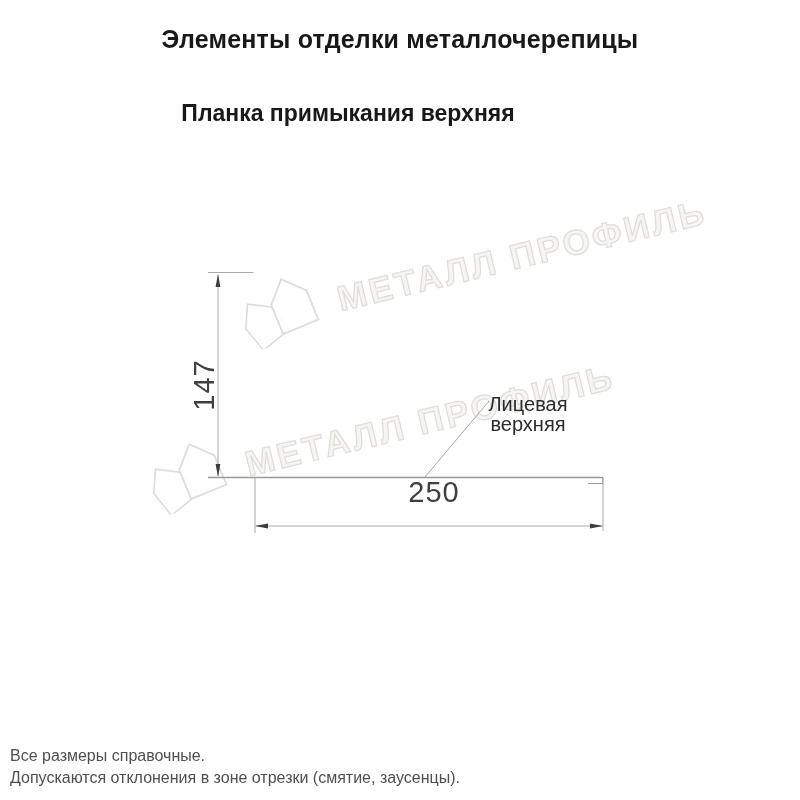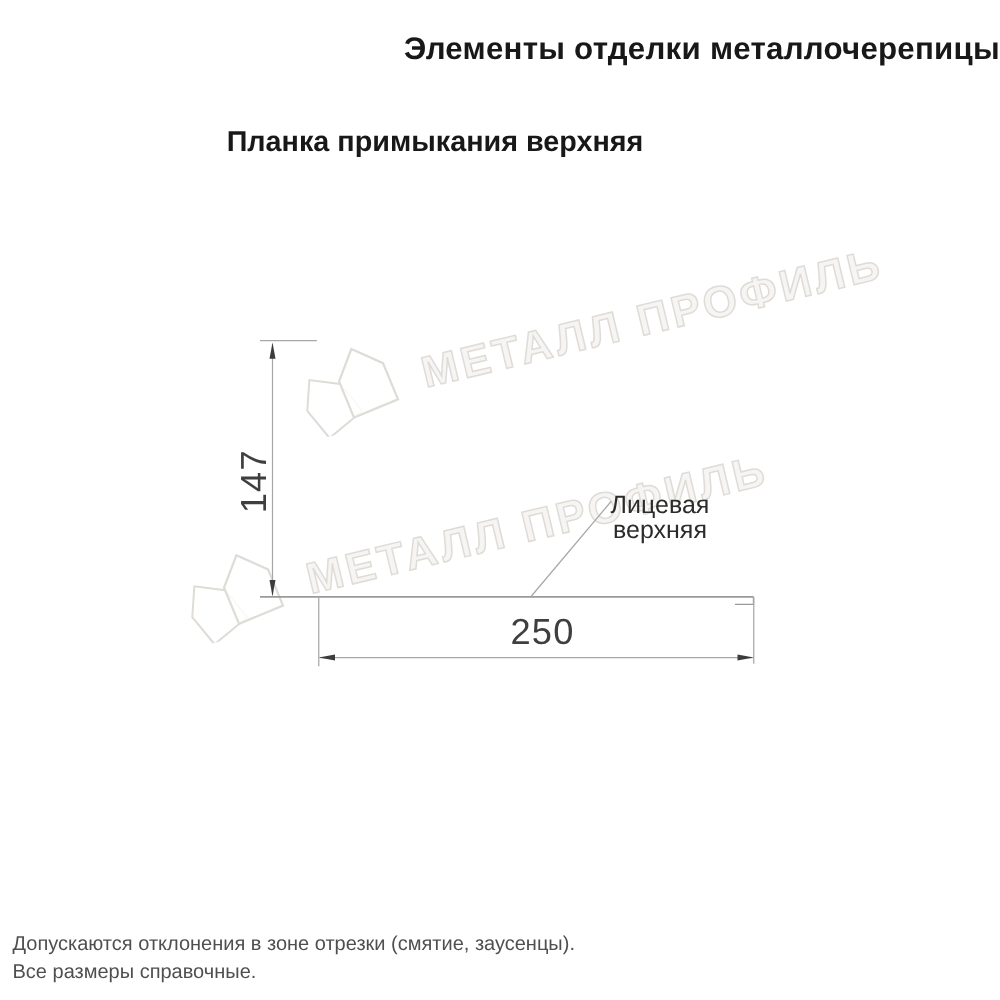--- a/index.html
+++ b/index.html
@@ -2,21 +2,21 @@
 <html lang="ru"><head>
 <meta charset="utf-8">
 <style>
   html,body{margin:0;padding:0;}
   body{
     width:800px;height:800px;position:relative;background:#ffffff;overflow:hidden;
     font-family:"Liberation Sans","DejaVu Sans",sans-serif;
   }
   
   .page-title{
-    position:absolute;top:25px;left:0;width:800px;text-align:right;
+    position:absolute;top:25px;left:0;width:800px;text-align:center;
     font-size:25px;font-weight:bold;color:#181818;letter-spacing:.2px;
   }
   .subtitle{
     position:absolute;top:96px;left:0;width:696px;text-align:center;
     font-size:23px;font-weight:bold;color:#181818;line-height:35px;
   }
   
   .watermark{
     position:absolute;display:flex;align-items:flex-end;gap:12px;
     transform:rotate(-13.5deg);transform-origin:0 100%;z-index:1;pointer-events:none;
@@ -27,21 +27,21 @@
     padding-bottom:14px;
   }
   .wm1{left:248px;top:285px;}
   .wm2{left:156px;top:450px;}
   
   .drawing-svg{position:absolute;left:0;top:0;z-index:2;}
   .dim-label{
     position:absolute;z-index:3;font-size:29px;color:#3f3f3f;letter-spacing:1px;
   }
   .dim-147{left:204px;top:385px;transform:translate(-50%,-50%) rotate(-90deg);}
-  .dim-250{left:434px;top:507px;transform:translate(-50%,-50%);}
+  .dim-250{left:434px;top:492px;transform:translate(-50%,-50%);}
   .face-label{
     position:absolute;left:486px;top:394px;width:84px;z-index:3;
     font-size:20px;line-height:20px;color:#2b2b2b;text-align:center;
   }
   
   .footnotes{
     position:absolute;left:10px;top:745px;z-index:3;
     font-size:16px;line-height:22px;color:#4f4f4f;
   }
 </style>
@@ -97,15 +97,15 @@
 </svg>
 
 <div class="dim-label dim-147">147</div>
 <div class="dim-label dim-250">250</div>
 <div class="face-label">
   <div>Лицевая</div>
   <div>верхняя</div>
 </div>
 
 <div class="footnotes">
+  <div>Все размеры справочные.</div>
   <div>Допускаются отклонения в зоне отрезки (смятие, заусенцы).</div>
-  <div>Все размеры справочные.</div>
 </div>
 
 </body></html>

